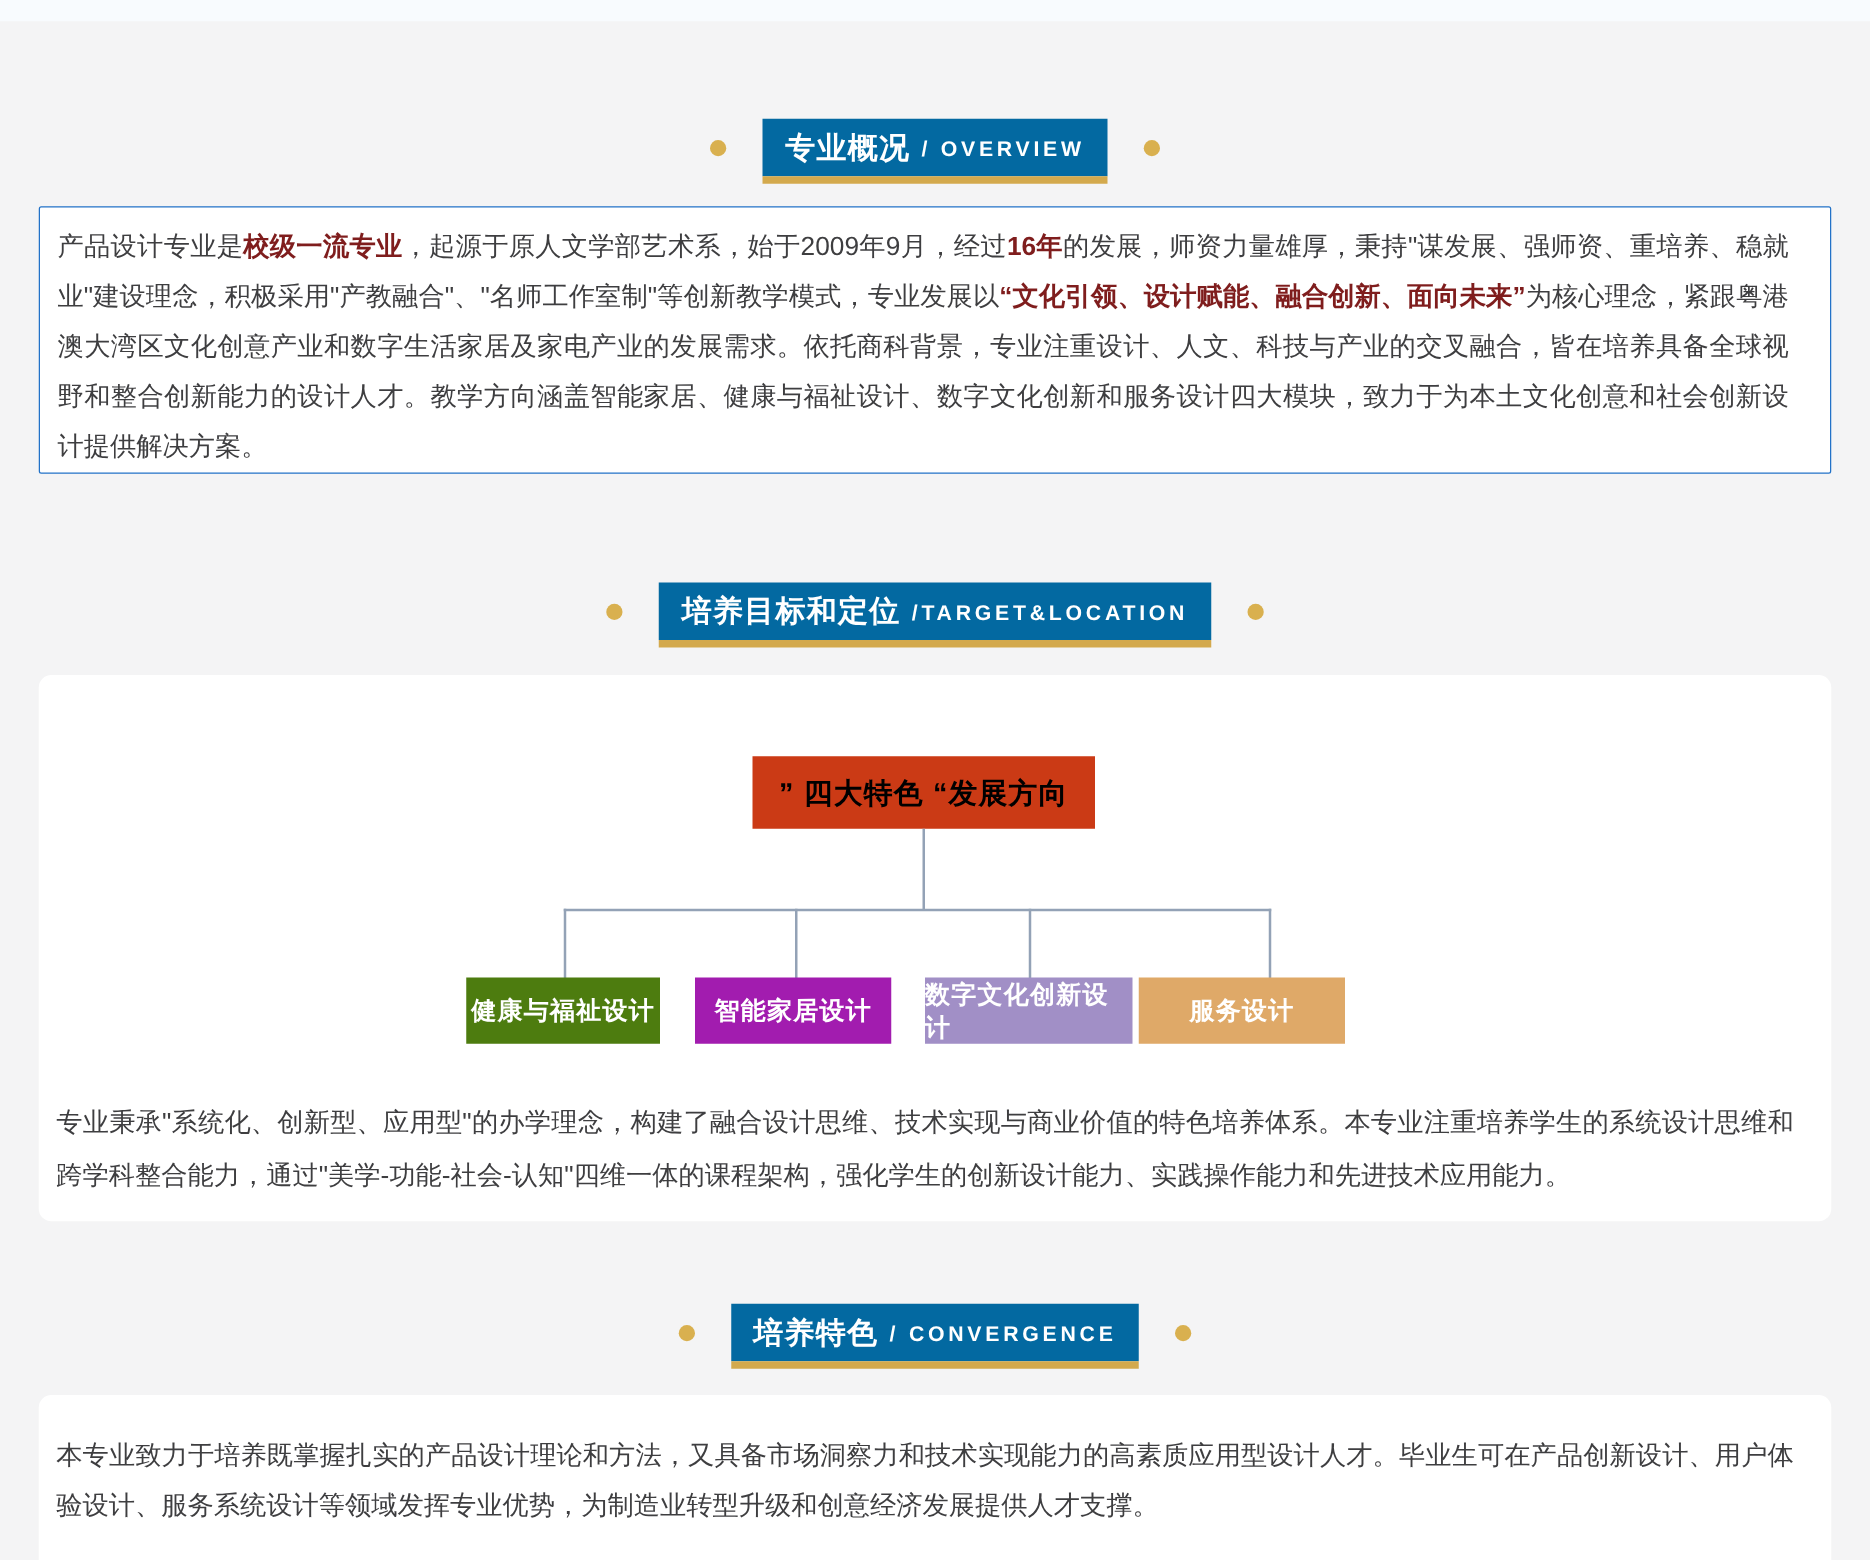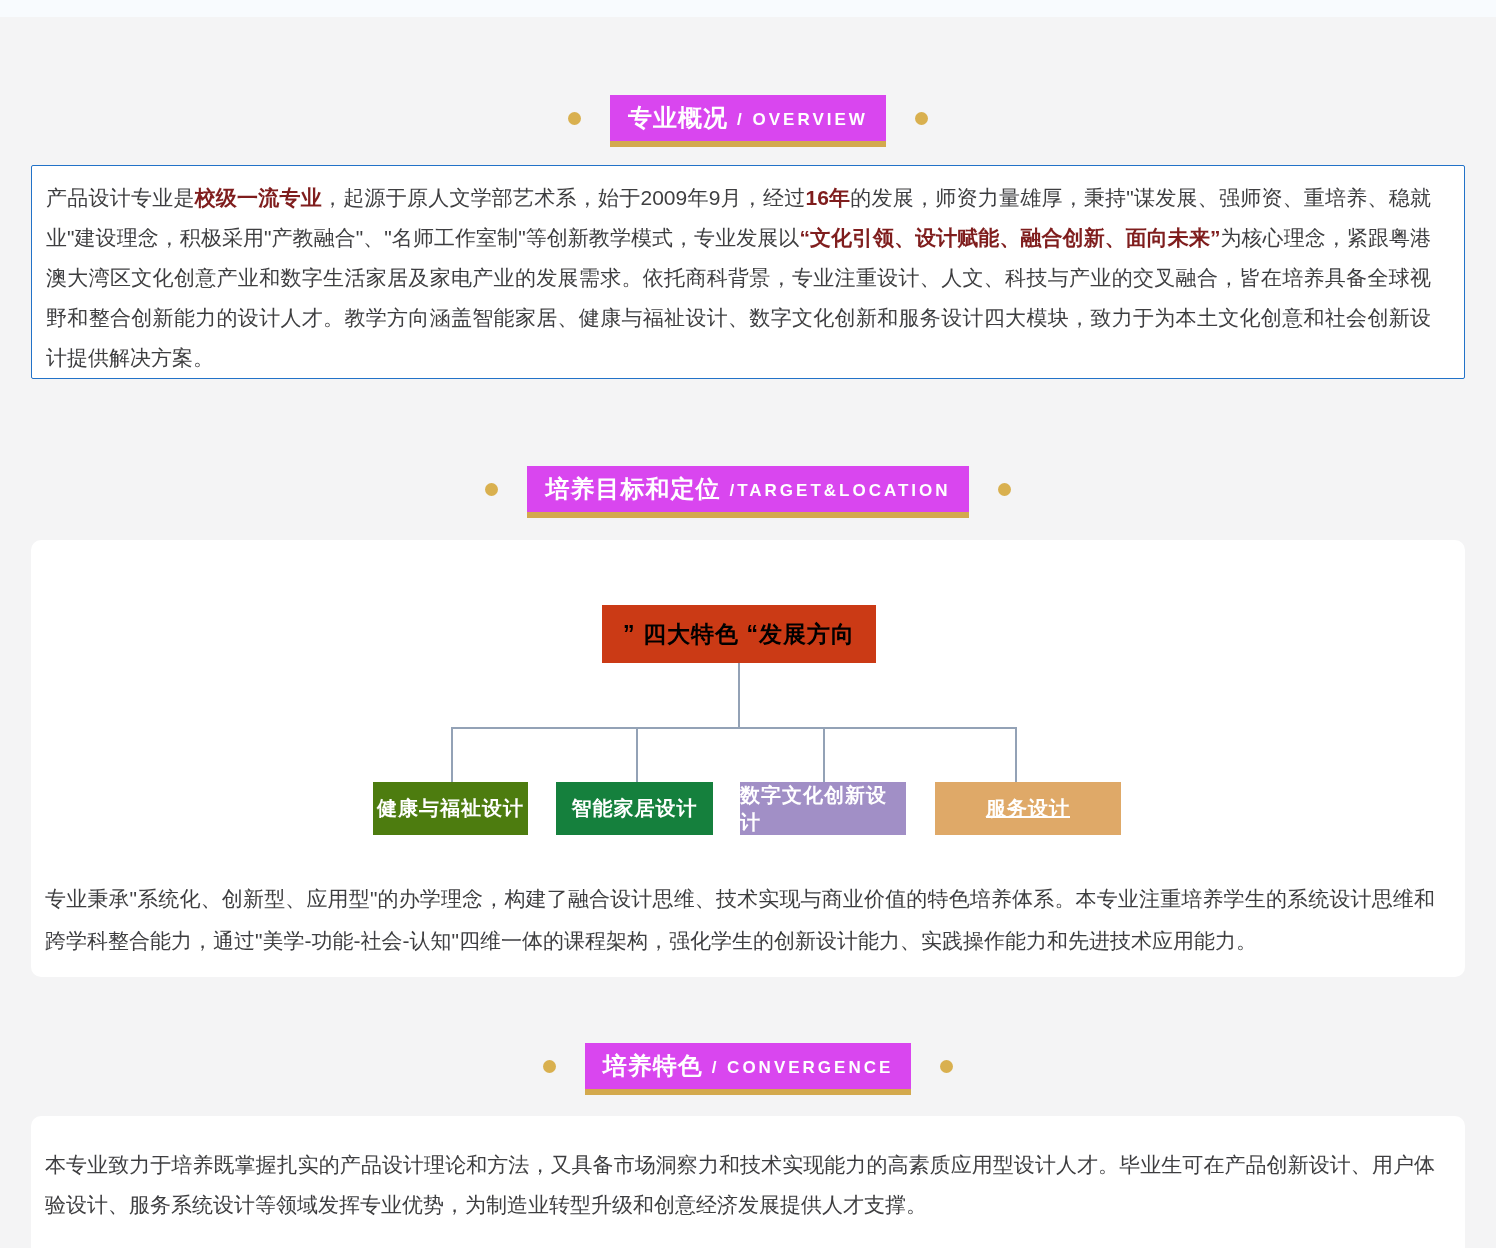--- a/index.html
+++ b/index.html
@@ -15,21 +15,21 @@
 
   
   .badge-row {
     display:flex; align-items:center; justify-content:center; gap:29px;
   }
   .badge-row.b1 { margin-top:78px; }
   .badge-row.b2 { margin-top:87px; }
   .badge-row.b3 { margin-top:66px; }
   .dot { width:13px; height:13px; border-radius:50%; background:#d9b04f; flex:0 0 auto; }
   .badge {
-    position:relative; background:#d946ef; color:#ffffff;
+    position:relative; background:#0369a1; color:#ffffff;
     height:46px; display:flex; align-items:center; padding:0 18px;
   }
   .badge::after {
     content:""; position:absolute; left:0; right:0; bottom:-6px; height:6px;
     background:#d3a94d;
   }
   .badge .zh { font-size:24px; font-weight:bold; letter-spacing:1px; }
   .badge .en { font-size:17px; font-weight:bold; letter-spacing:3px; margin-left:9px; padding-top:3px; }
 
   
@@ -65,21 +65,21 @@
   .conn.d3 { left:792px; top:187px; width:2px; height:56px; }
   .conn.d4 { left:984px; top:187px; width:2px; height:56px; }
   .leaf {
     position:absolute; top:242px; height:53px;
     display:flex; align-items:center; justify-content:center;
     color:#ffffff; font-size:20px; font-weight:bold; letter-spacing:1px;
   }
   .leaf.n1 { left:342px; width:155px; }
   .leaf.n2 { left:525px; width:157px; }
   .leaf.n3 { left:709px; width:166px; }
-  .leaf.n4 { left:904px; width:186px;text-decoration:underline; }
+  .leaf.n4 { left:880px; width:165px; }
 
   .card-para { padding:3px 30px 0 14px; font-size:21px; line-height:42px; text-align:justify; }
   .feature-card .card-para { padding-top:29px; line-height:40px; }
 </style>
 </head>
 <body>
 
 <div class="top-strip"></div>
 
 <div class="badge-row b1">
@@ -110,21 +110,21 @@
   <div class="card target-card">
     <div class="chart">
       <div class="root-node" style="background: rgb(203, 58, 21);">” 四大特色 “发展方向</div>
       <div class="conn stem"></div>
       <div class="conn hline"></div>
       <div class="conn d1"></div>
       <div class="conn d2"></div>
       <div class="conn d3"></div>
       <div class="conn d4"></div>
       <div class="leaf n1" style="background: #4d7c0f;">健康与福祉设计</div>
-      <div class="leaf n2" style="background: #15803d;">智能家居设计</div>
+      <div class="leaf n2" style="background: #a21caf;">智能家居设计</div>
       <div class="leaf n3" style="background: rgb(161, 143, 198);">数字文化创新设计</div>
       <div class="leaf n4" style="background: rgb(223, 169, 104);">服务设计</div>
     </div>
     <p class="para card-para">专业秉承"系统化、创新型、应用型"的办学理念，构建了融合设计思维、技术实现与商业价值的特色培养体系。本专业注重培养学生的系统设计思维和跨学科整合能力，通过"美学-功能-社会-认知"四维一体的课程架构，强化学生的创新设计能力、实践操作能力和先进技术应用能力。</p>
   </div>
 </div>
 
 <div class="badge-row b3">
   <span class="dot"></span>
   <div class="badge">

